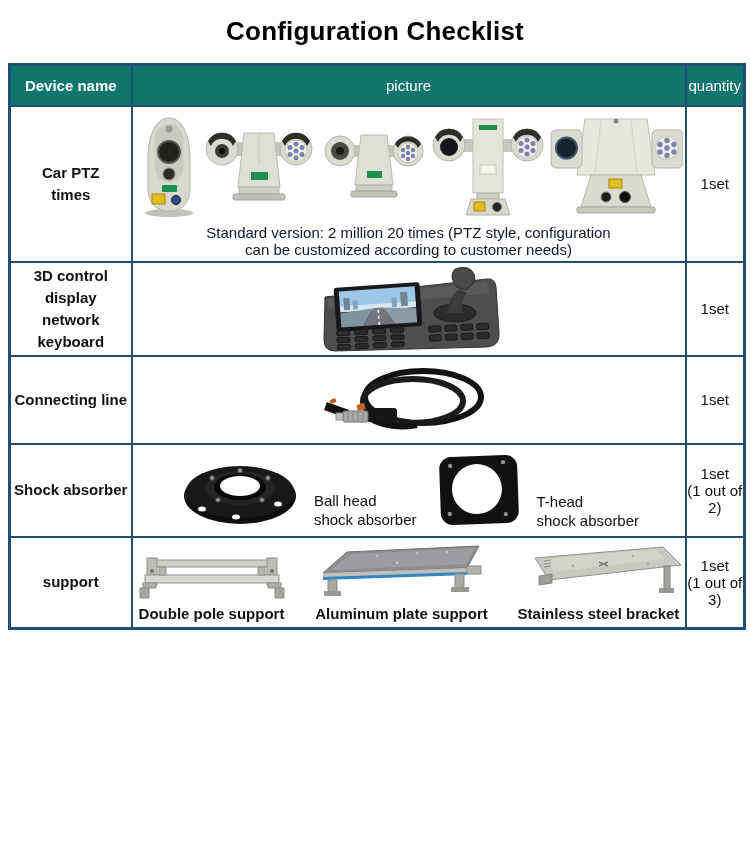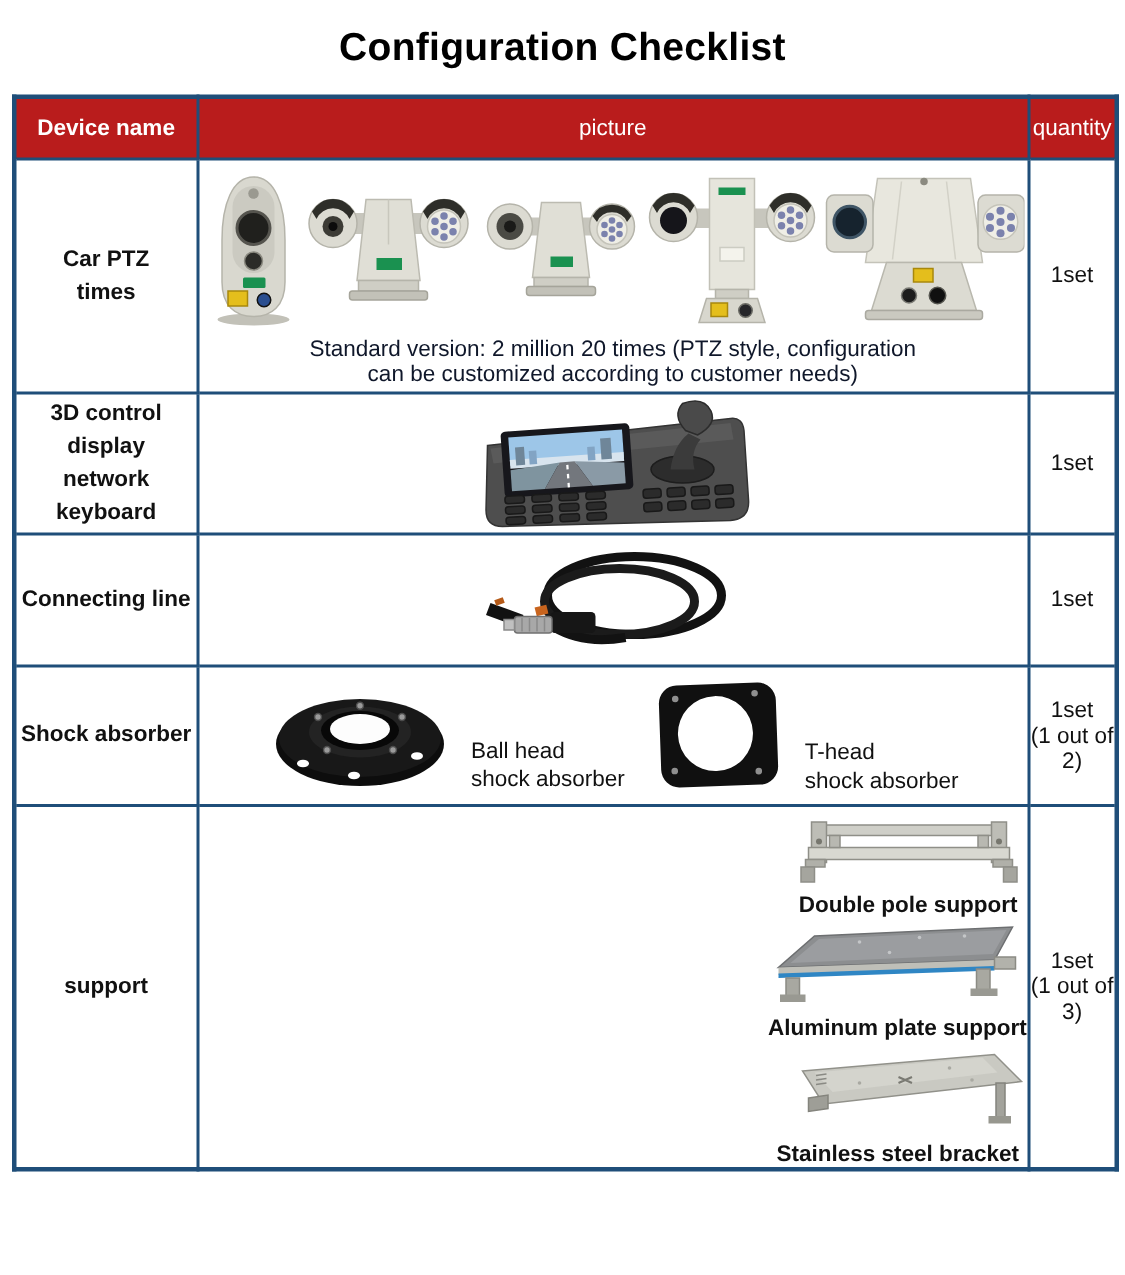--- a/index.html
+++ b/index.html
@@ -22,21 +22,21 @@
     table-layout:fixed;
     width:735px;
     margin:16px 0 0 8px;
     border:3px solid #1f4e79;
   }
   table.cfg th, table.cfg td { border:2px solid #1f4e79; padding:0; }
   col.c-dev { width:122px; }
   col.c-pic { width:554px; }
   col.c-qty { width:59px; }
   th {
-    background:#b91c1c;
+    background:#0f766e;
     color:#fff;
     font-size:15px;
     height:41px;
     font-weight:normal;
   }
   th.h-dev { font-weight:bold; }
   td.dev {
     font-weight:bold;
     font-size:15px;
     text-align:center;
@@ -60,21 +60,21 @@
     margin-top:1px;
     white-space:pre-line;
   }
   .pair-row {
     display:flex; align-items:center; justify-content:center; gap:16px;
   }
   .pair { display:flex; align-items:flex-end; gap:12px; }
   .img-label {
     font-size:15px; line-height:19px; text-align:left; white-space:pre-line;
   }
-  .fig-row { display:flex; align-items:flex-end; justify-content:center; gap:4px;flex-direction:column; }
+  .fig-row { display:flex; align-items:flex-end; justify-content:space-between; gap:4px; }
   .fig { display:flex; flex-direction:column; align-items:center; }
   .fig-label { font-size:15px; font-weight:600; line-height:17px; margin-top:1px; white-space:nowrap; }
   svg { display:block; }
 </style>
 </head>
 <body>
 
 <div class="title">Configuration Checklist</div>
 
 <table class="cfg">

